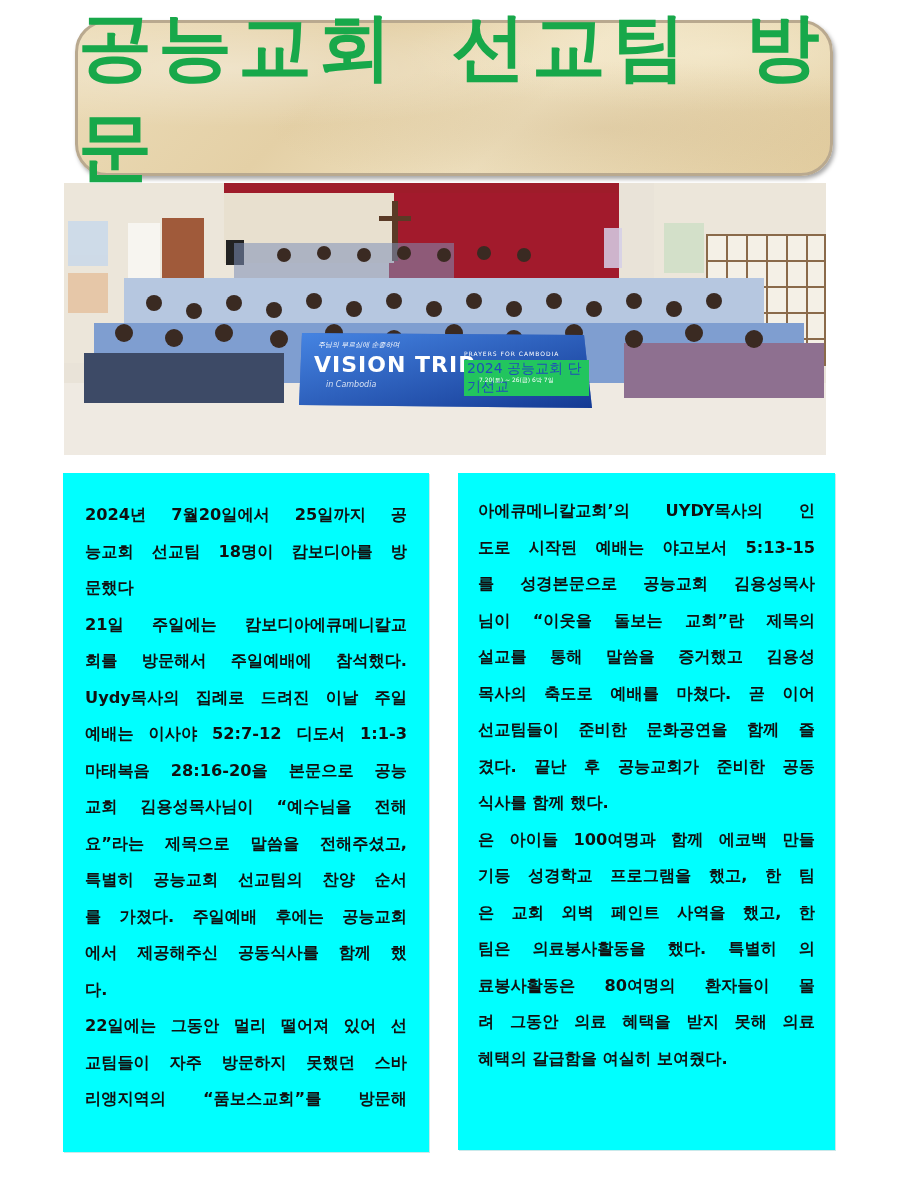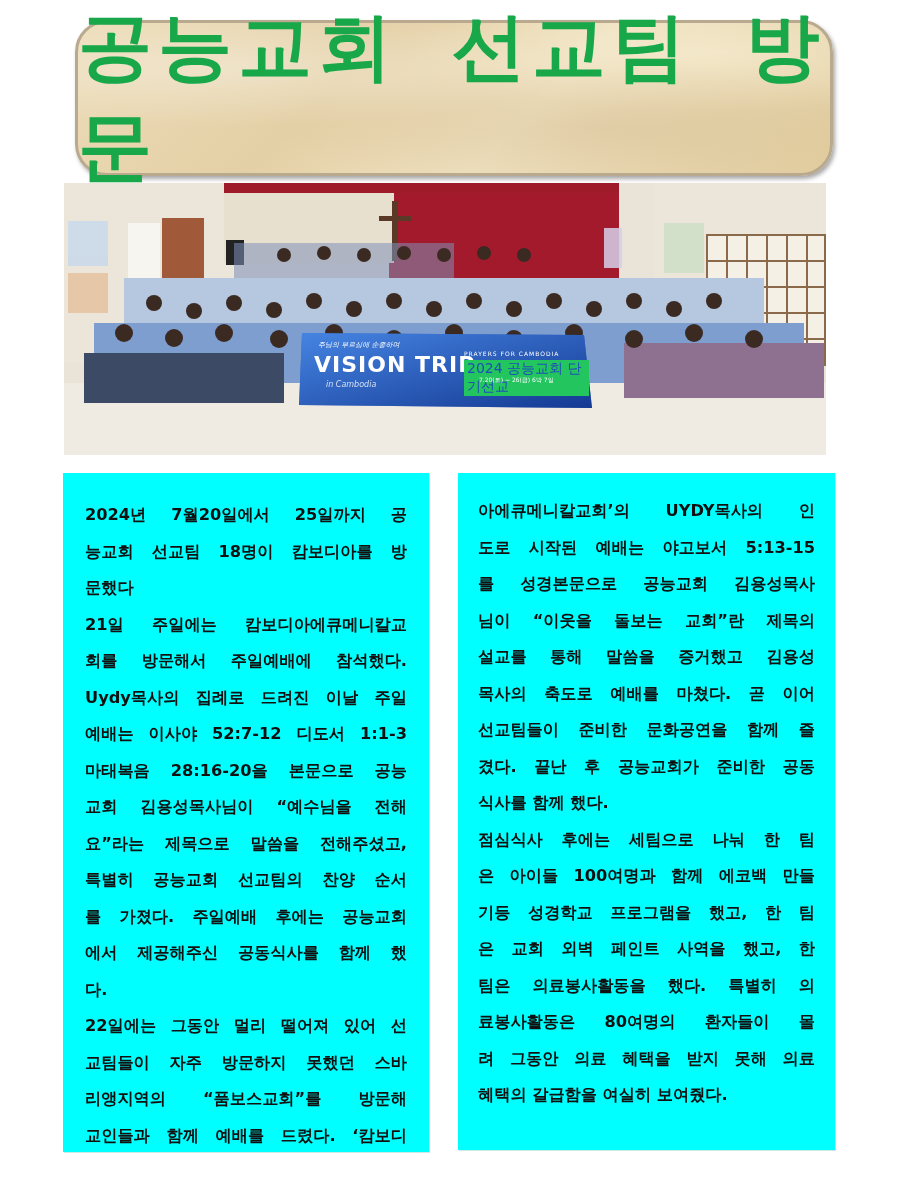--- a/index.html
+++ b/index.html
@@ -167,38 +167,36 @@
     <span class="line">요”라는 제목으로 말씀을 전해주셨고,</span>
     <span class="line">특별히 공능교회 선교팀의 찬양 순서</span>
     <span class="line">를 가졌다. 주일예배 후에는 공능교회</span>
     <span class="line">에서 제공해주신 공동식사를 함께 했</span>
     <span class="line last">다.</span>
   </p>
   <p>
     <span class="line">22일에는 그동안 멀리 떨어져 있어 선</span>
     <span class="line">교팀들이 자주 방문하지 못했던 스바</span>
     <span class="line">리앵지역의  “품보스교회”를  방문해</span>
-    <span class="line">교인들과 함께 예배를 드렸다. ‘캄보디</span>
   </p>
 </div>
 
 <div class="col col-right">
   <p>
     <span class="line">아에큐메니칼교회’의 UYDY목사의 인</span>
     <span class="line">도로 시작된 예배는 야고보서 5:13-15</span>
     <span class="line">를 성경본문으로 공능교회 김용성목사</span>
     <span class="line">님이 “이웃을 돌보는 교회”란 제목의</span>
     <span class="line">설교를 통해 말씀을 증거했고 김용성</span>
     <span class="line">목사의 축도로 예배를 마쳤다. 곧 이어</span>
     <span class="line">선교팀들이 준비한 문화공연을 함께 즐</span>
     <span class="line">겼다. 끝난 후 공능교회가 준비한 공동</span>
     <span class="line last">식사를 함께 했다.</span>
   </p>
   <p>
-    <span class="line">점심식사 후에는 세팀으로 나눠 한 팀</span>
     <span class="line">은 아이들 100여명과 함께 에코백 만들</span>
     <span class="line">기등 성경학교 프로그램을 했고, 한 팀</span>
     <span class="line">은 교회 외벽 페인트 사역을  했고, 한</span>
     <span class="line">팀은 의료봉사활동을 했다. 특별히 의</span>
     <span class="line">료봉사활동은   80여명의 환자들이 몰</span>
     <span class="line">려 그동안 의료 혜택을 받지 못해 의료</span>
     <span class="line last">혜택의 갈급함을 여실히 보여줬다.</span>
   </p>
 </div>
 

